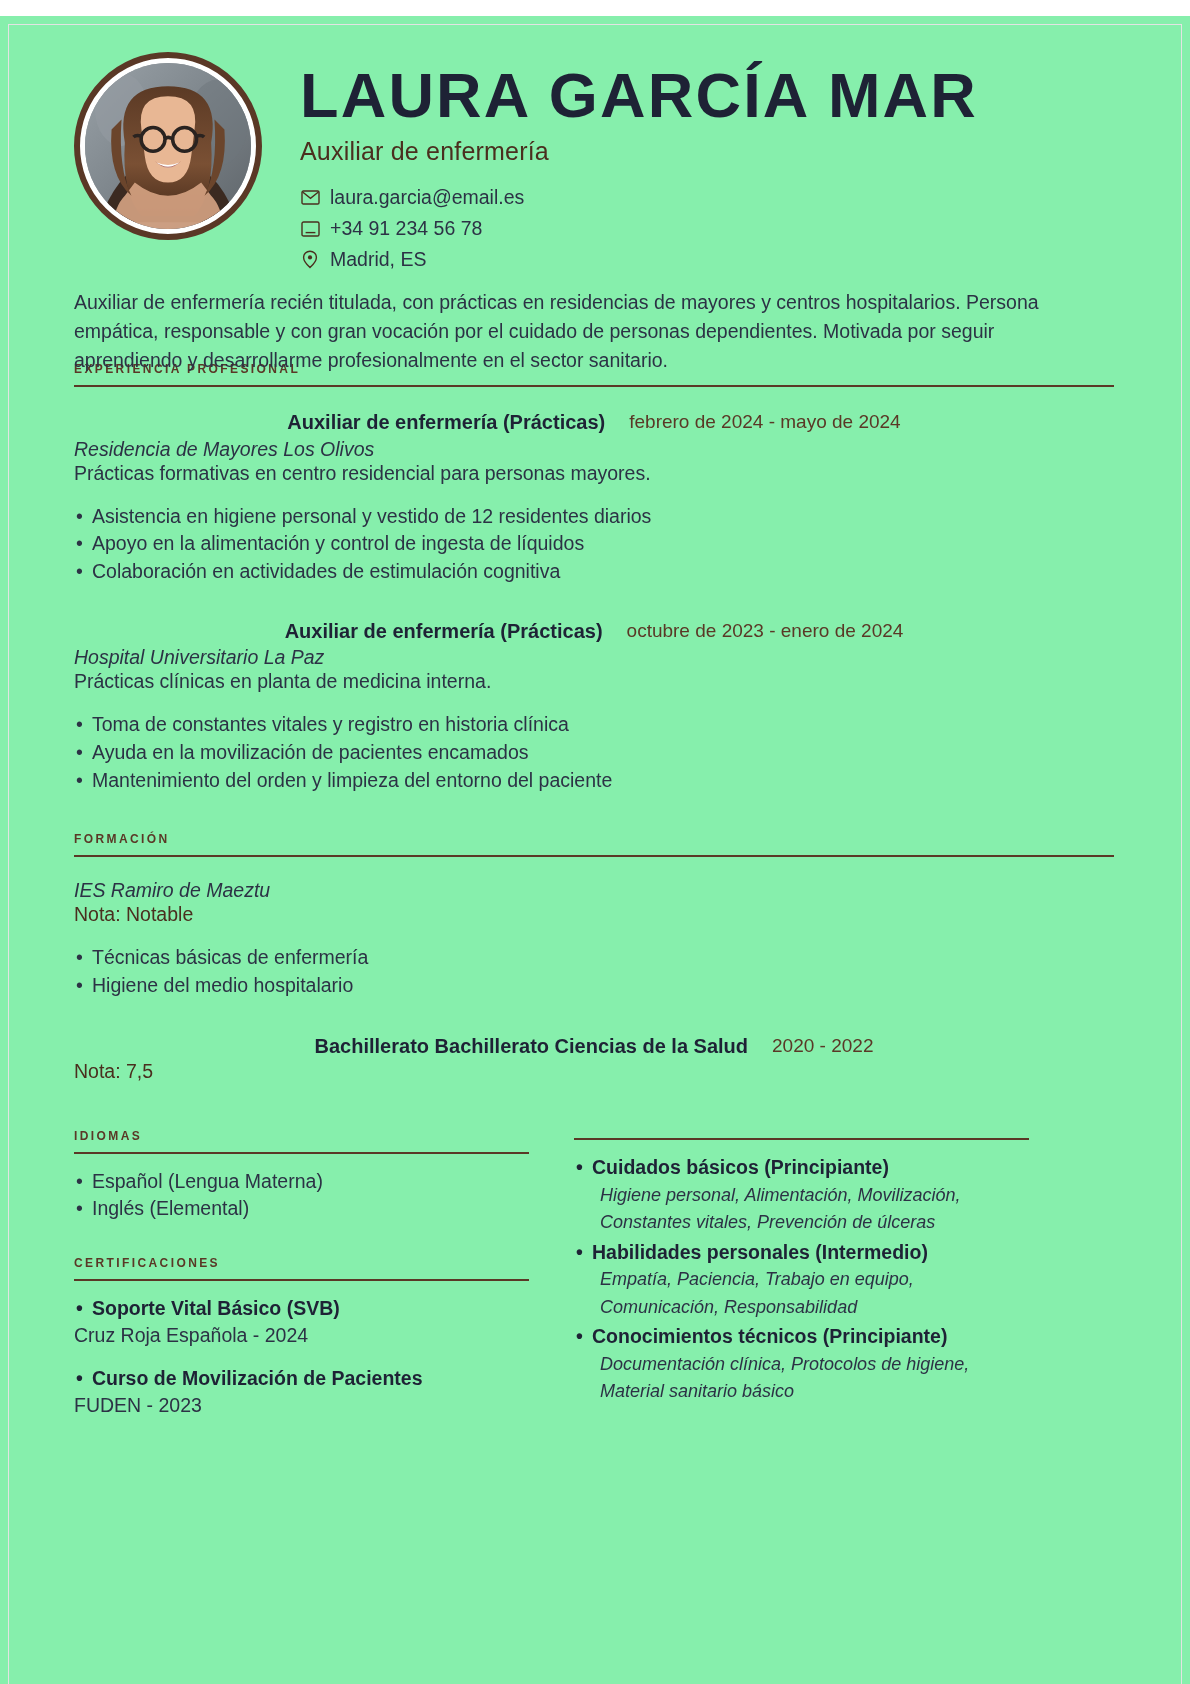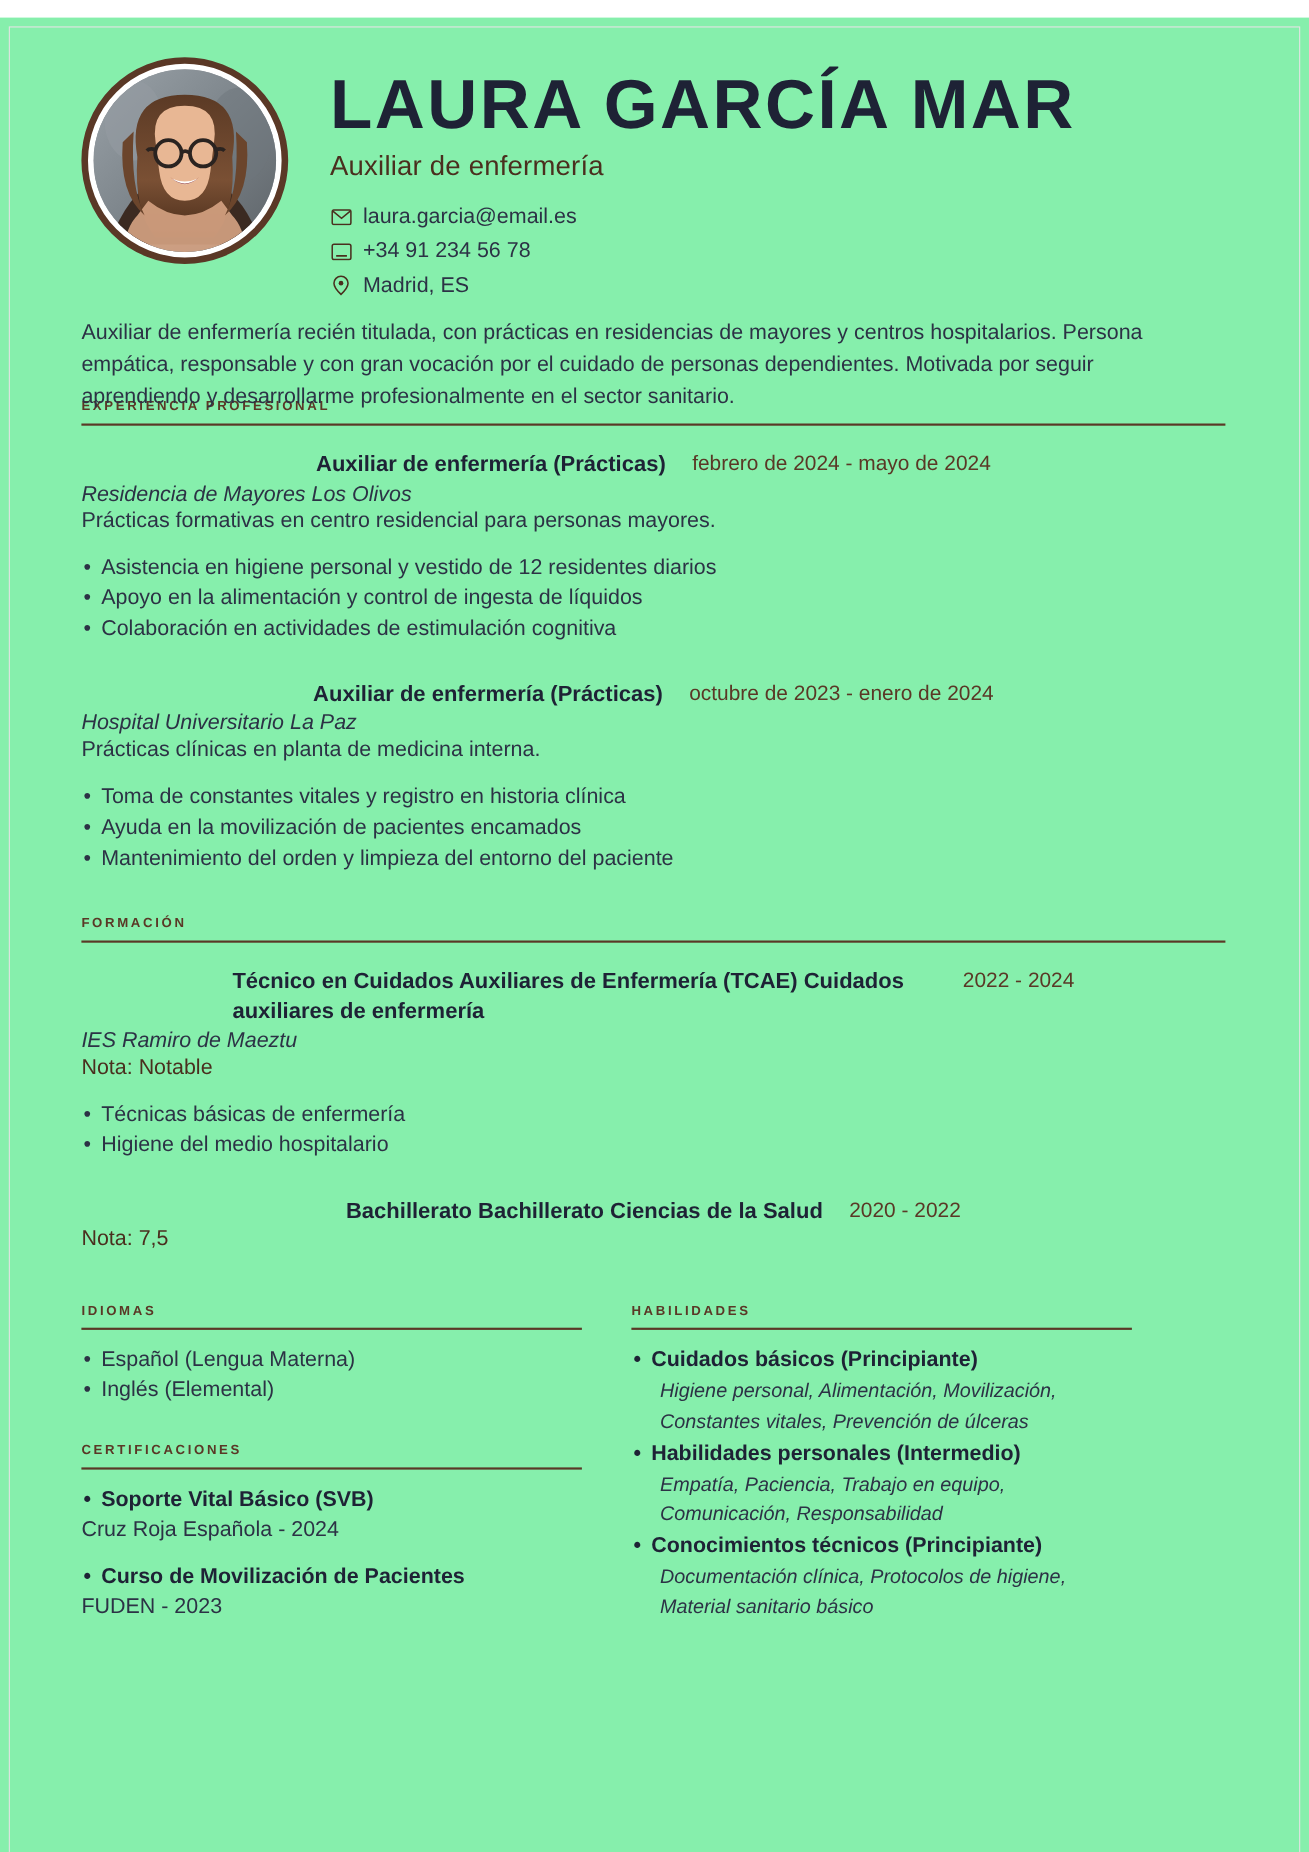--- a/index.html
+++ b/index.html
@@ -368,24 +368,20 @@
           <div class="bullet">Mantenimiento del orden y limpieza del entorno del paciente</div>
         </div>
       </div>
     </div>
 
     <div class="section" style="margin-top:38px;">
       <div class="section-title">FORMACIÓN</div>
       <div class="rule"></div>
 
       <div class="entry">
-        <div class="entry-head">
-          <div class="entry-title">Técnico en Cuidados Auxiliares de Enfermería (TCAE) Cuidados auxiliares de enfermería</div>
-          <div class="entry-date">2022 - 2024</div>
-        </div>
         <div class="entry-org">IES Ramiro de Maeztu</div>
         <div class="entry-note">Nota: Notable</div>
         <div class="bullets">
           <div class="bullet">Técnicas básicas de enfermería</div>
           <div class="bullet">Higiene del medio hospitalario</div>
         </div>
       </div>
 
       <div class="entry" style="margin-top:33px;">
         <div class="entry-head">
@@ -421,21 +417,20 @@
               <div class="cert-name">Curso de Movilización de Pacientes</div>
               <div class="cert-meta">FUDEN - 2023</div>
             </div>
           </div>
         </div>
 
       </div>
 
       <div class="col-right">
         <div class="sub-block">
-          <div class="section-title">HABILIDADES</div>
           <div class="rule"></div>
           <div class="skill-list">
             <div class="skill-item">
               <div class="skill-name">Cuidados básicos (Principiante)</div>
               <div class="skill-detail">Higiene personal, Alimentación, Movilización, Constantes vitales, Prevención de úlceras</div>
             </div>
             <div class="skill-item">
               <div class="skill-name">Habilidades personales (Intermedio)</div>
               <div class="skill-detail">Empatía, Paciencia, Trabajo en equipo, Comunicación, Responsabilidad</div>
             </div>

